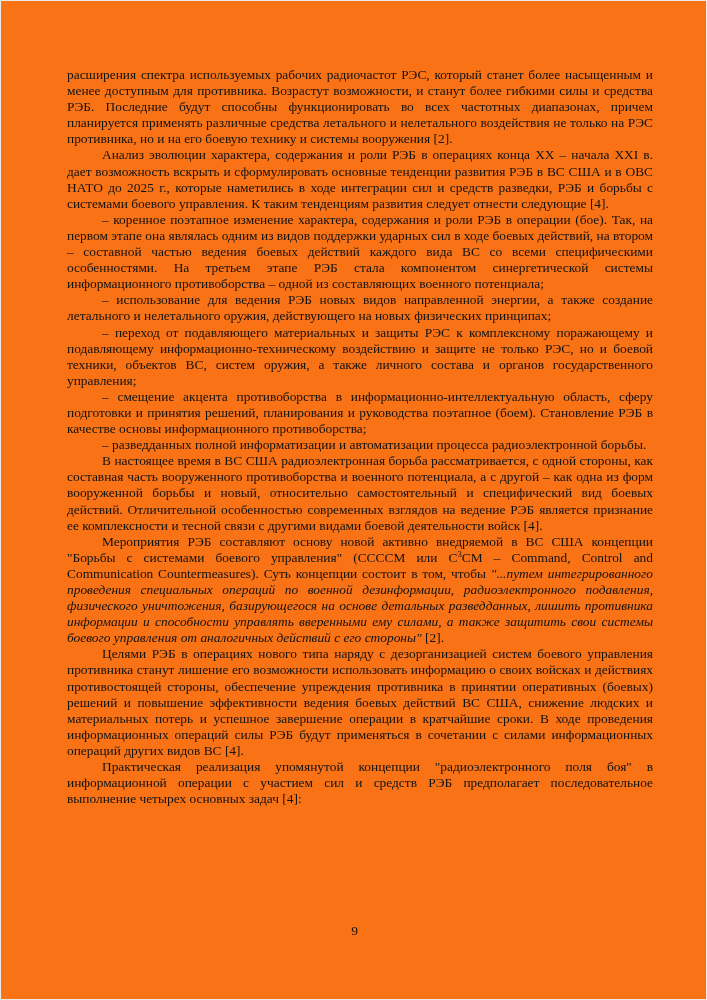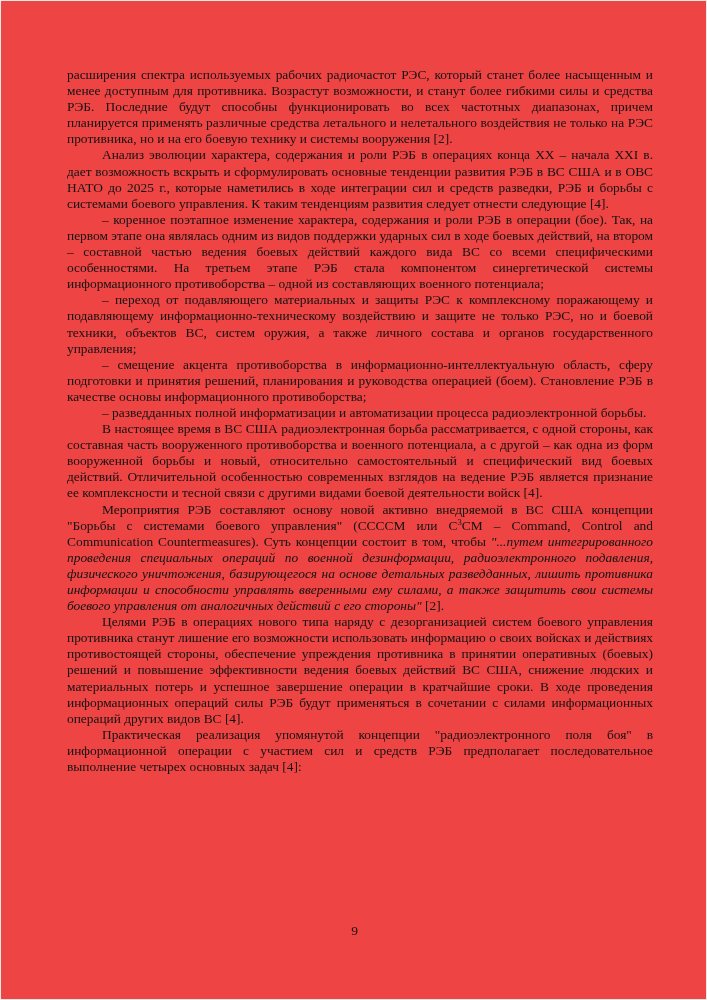--- a/index.html
+++ b/index.html
@@ -4,21 +4,21 @@
 <style>
   html, body {
     margin: 0;
     padding: 0;
     background: #ffffff;
   }
   .page {
     position: relative;
     width: 707px;
     height: 1000px;
-    background: #ef4444;
+    background: #f97316;
     overflow: hidden;
     font-family: "Liberation Serif", "DejaVu Serif", serif;
     color: #121212;
     box-sizing: border-box;
     border: 1px solid #e9e9e9;
   }
   .text-block {
     position: absolute;
     left: 66px;
     top: 66px;
@@ -58,24 +58,25 @@
 <div class="page">
   <div class="text-block">
 
     <p class="para no-indent">расширения спектра используемых рабочих радиочастот РЭС, который станет более насыщенным и менее доступным для противника. Возрастут возможности, и станут более гибкими силы и средства РЭБ. Последние будут способны функционировать во всех частотных диапазонах, причем планируется применять различные средства летального и нелетального воздействия не только на РЭС противника, но и на его боевую технику и системы вооружения [2].</p>
 
     <p class="para">Анализ эволюции характера, содержания и роли РЭБ в операциях конца XX – начала XXI в. дает возможность вскрыть и сформулировать основные тенденции развития РЭБ в ВС США и в ОВС НАТО до 2025 г., которые наметились в ходе интеграции сил и средств разведки, РЭБ и борьбы с системами боевого управления. К таким тенденциям развития следует отнести следующие [4].</p>
 
 
     <p class="para">– коренное поэтапное изменение характера, содержания и роли РЭБ в операции (бое). Так, на первом этапе она являлась одним из видов поддержки ударных сил в ходе боевых действий, на втором – составной частью ведения боевых действий каждого вида ВС со всеми специфическими особенностями. На третьем этапе РЭБ стала компонентом синергетической системы информационного противоборства – одной из составляющих военного потенциала;</p>
 
+    <p class="para">– использование для ведения РЭБ новых видов направленной энергии, а также создание летального и нелетального оружия, действующего на новых физических принципах;</p>
 
     <p class="para">– переход от подавляющего материальных и защиты РЭС к комплексному поражающему и подавляющему информационно-техническому воздействию и защите не только РЭС, но и боевой техники, объектов ВС, систем оружия, а также личного состава и органов государственного управления;</p>
 
-    <p class="para">– смещение акцента противоборства в информационно-интеллектуальную область, сферу подготовки и принятия решений, планирования и руководства операцией (боем). Становление РЭБ в качестве основы информационного противоборства;</p>
+    <p class="para">– смещение акцента противоборства в информационно-интеллектуальную область, сферу подготовки и принятия решений, планирования и руководства поэтапное (боем). Становление РЭБ в качестве основы информационного противоборства;</p>
 
     <p class="para">– разведданных полной информатизации и автоматизации процесса радиоэлектронной борьбы.</p>
 
     <p class="para">В настоящее время в ВС США радиоэлектронная борьба рассматривается, с одной стороны, как составная часть вооруженного противоборства и военного потенциала, а с другой – как одна из форм вооруженной борьбы и новый, относительно самостоятельный и специфический вид боевых действий. Отличительной особенностью современных взглядов на ведение РЭБ является признание ее комплексности и тесной связи с другими видами боевой деятельности войск [4].</p>
 
     <p class="para"><span>Мероприятия РЭБ составляют основу новой активно внедряемой в ВС США концепции "Борьбы с системами боевого управления" (CCCCM или C</span><span class="sup">3</span><span>CM – Command, Control and Communication Countermeasures). Суть концепции состоит в том, чтобы </span><span class="italic">"...путем интегрированного проведения специальных операций по военной дезинформации, радиоэлектронного подавления, физического уничтожения, базирующегося на основе детальных разведданных, лишить противника информации и способности управлять вверенными ему силами, а также защитить свои системы боевого управления от аналогичных действий с его стороны"</span><span> [2].</span></p>
 
     <p class="para">Целями РЭБ в операциях нового типа наряду с дезорганизацией систем боевого управления противника станут лишение его возможности использовать информацию о своих войсках и действиях противостоящей стороны, обеспечение упреждения противника в принятии оперативных (боевых) решений и повышение эффективности ведения боевых действий ВС США, снижение людских и материальных потерь и успешное завершение операции в кратчайшие сроки. В ходе проведения информационных операций силы РЭБ будут применяться в сочетании с силами информационных операций других видов ВС [4].</p>
 
     <p class="para">Практическая реализация упомянутой концепции "радиоэлектронного поля боя" в информационной операции с участием сил и средств РЭБ предполагает последовательное выполнение четырех основных задач [4]:</p>

